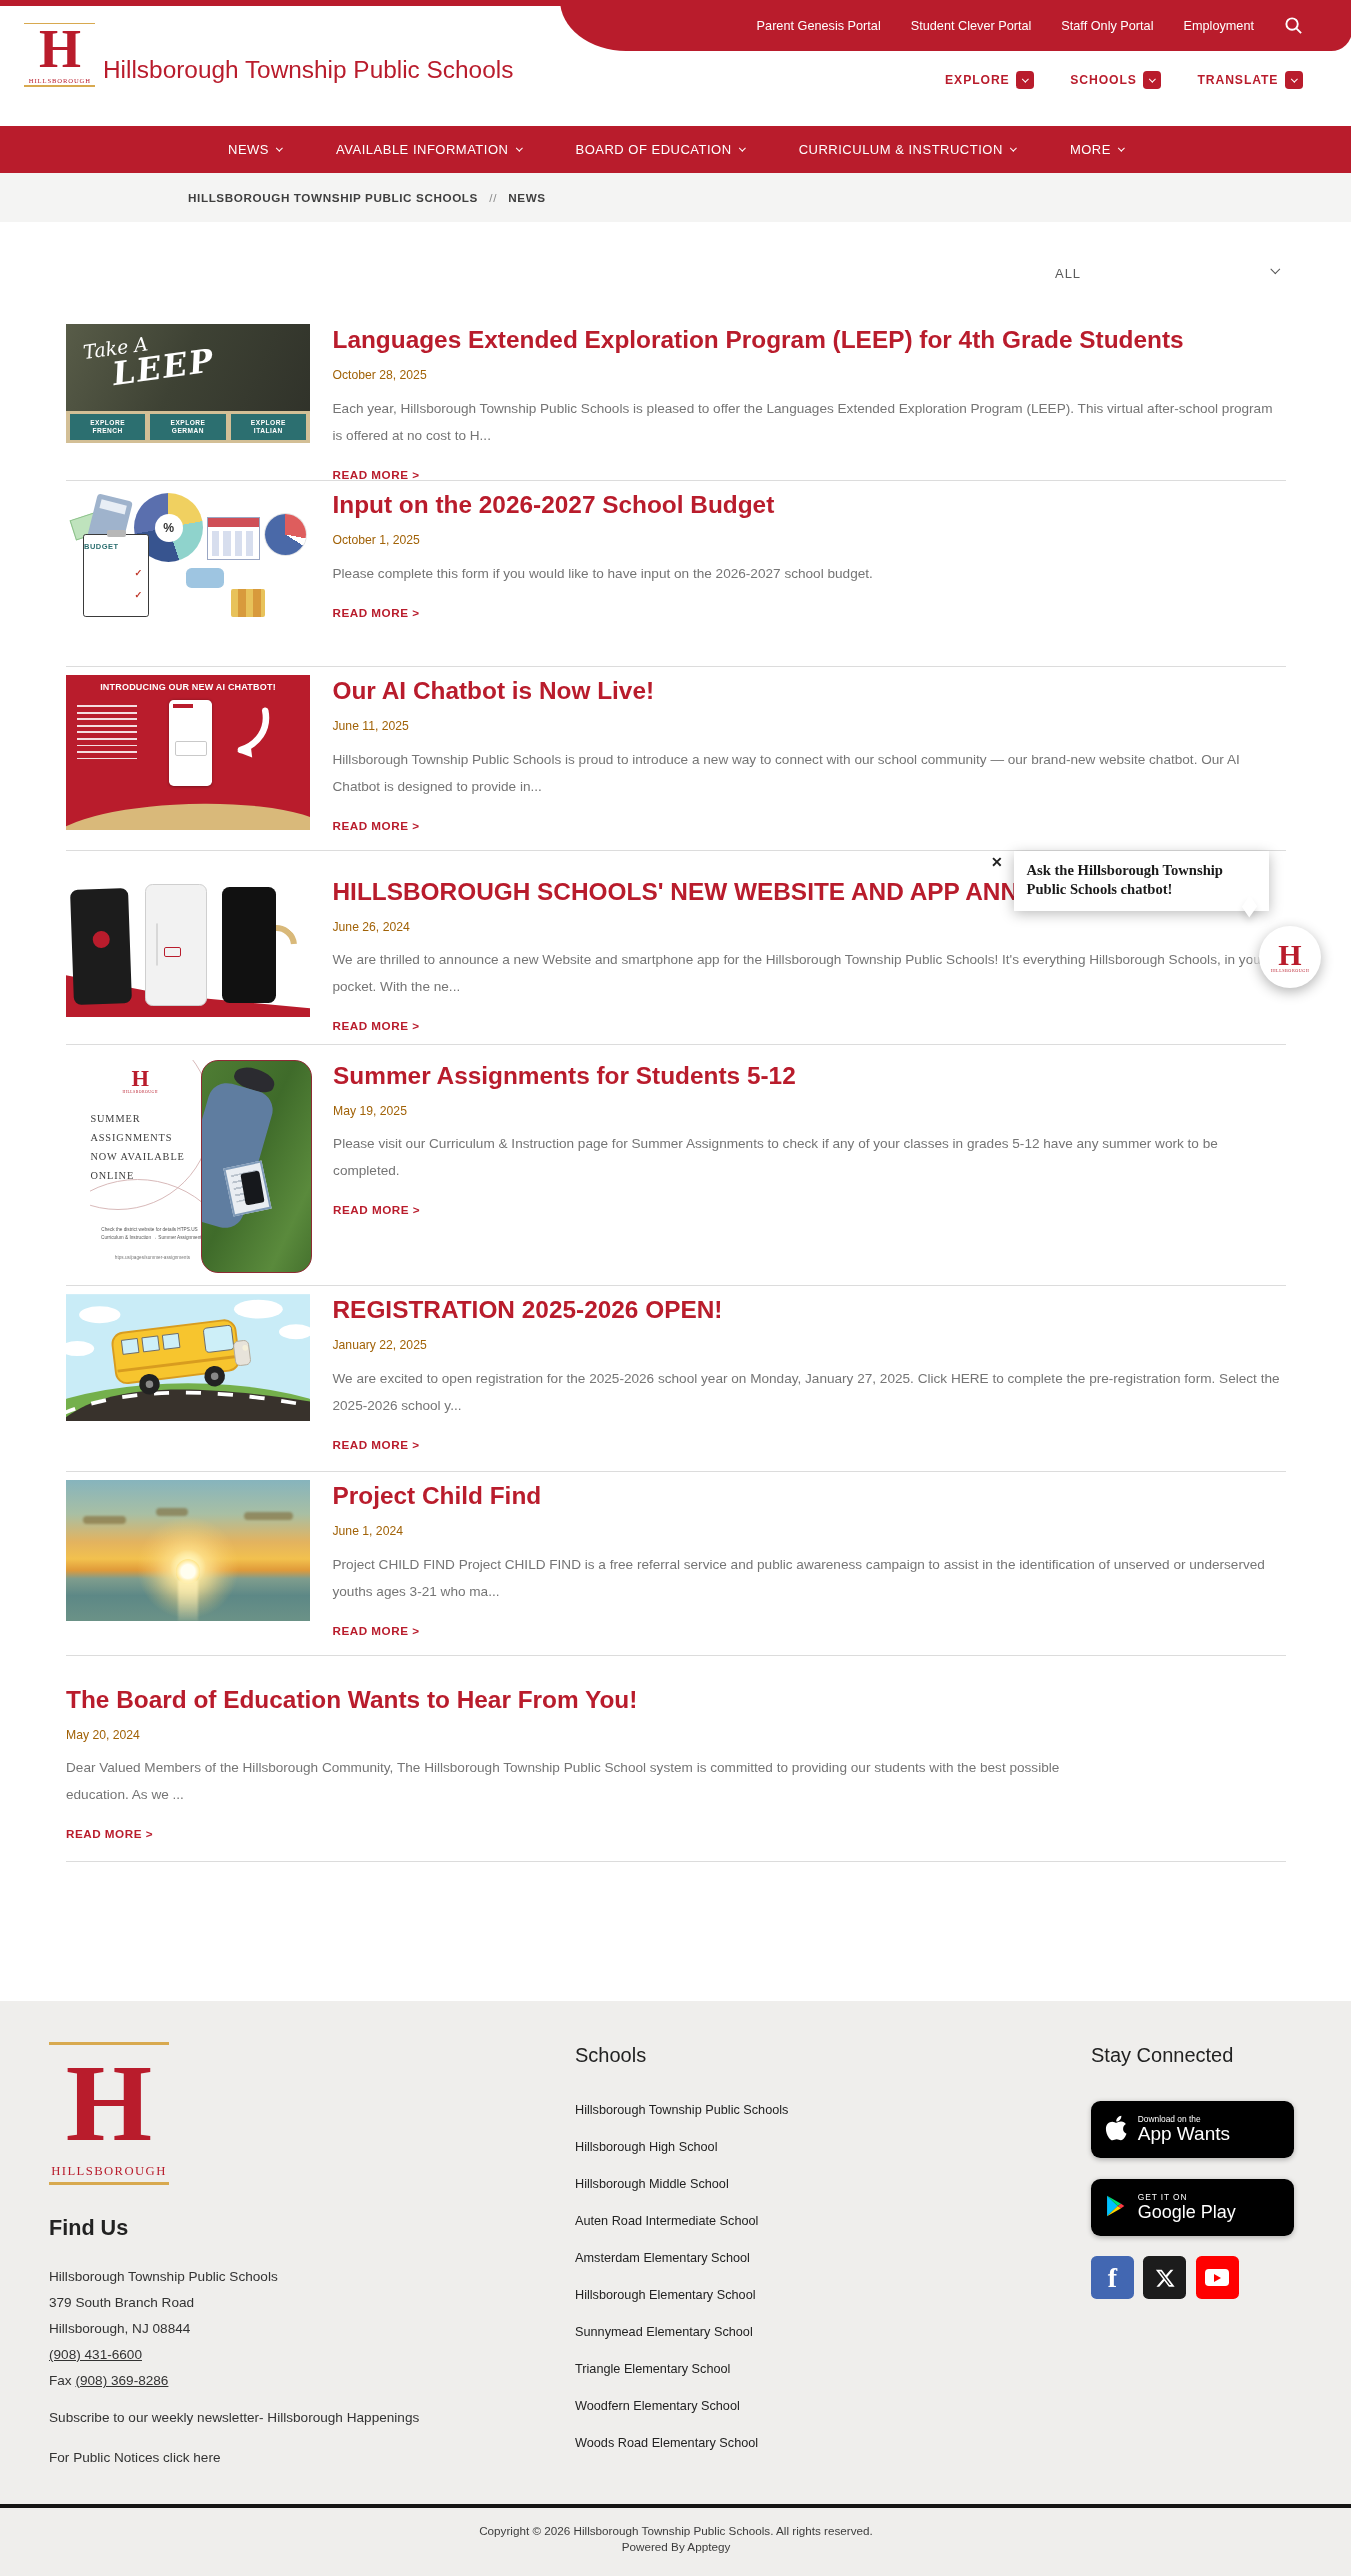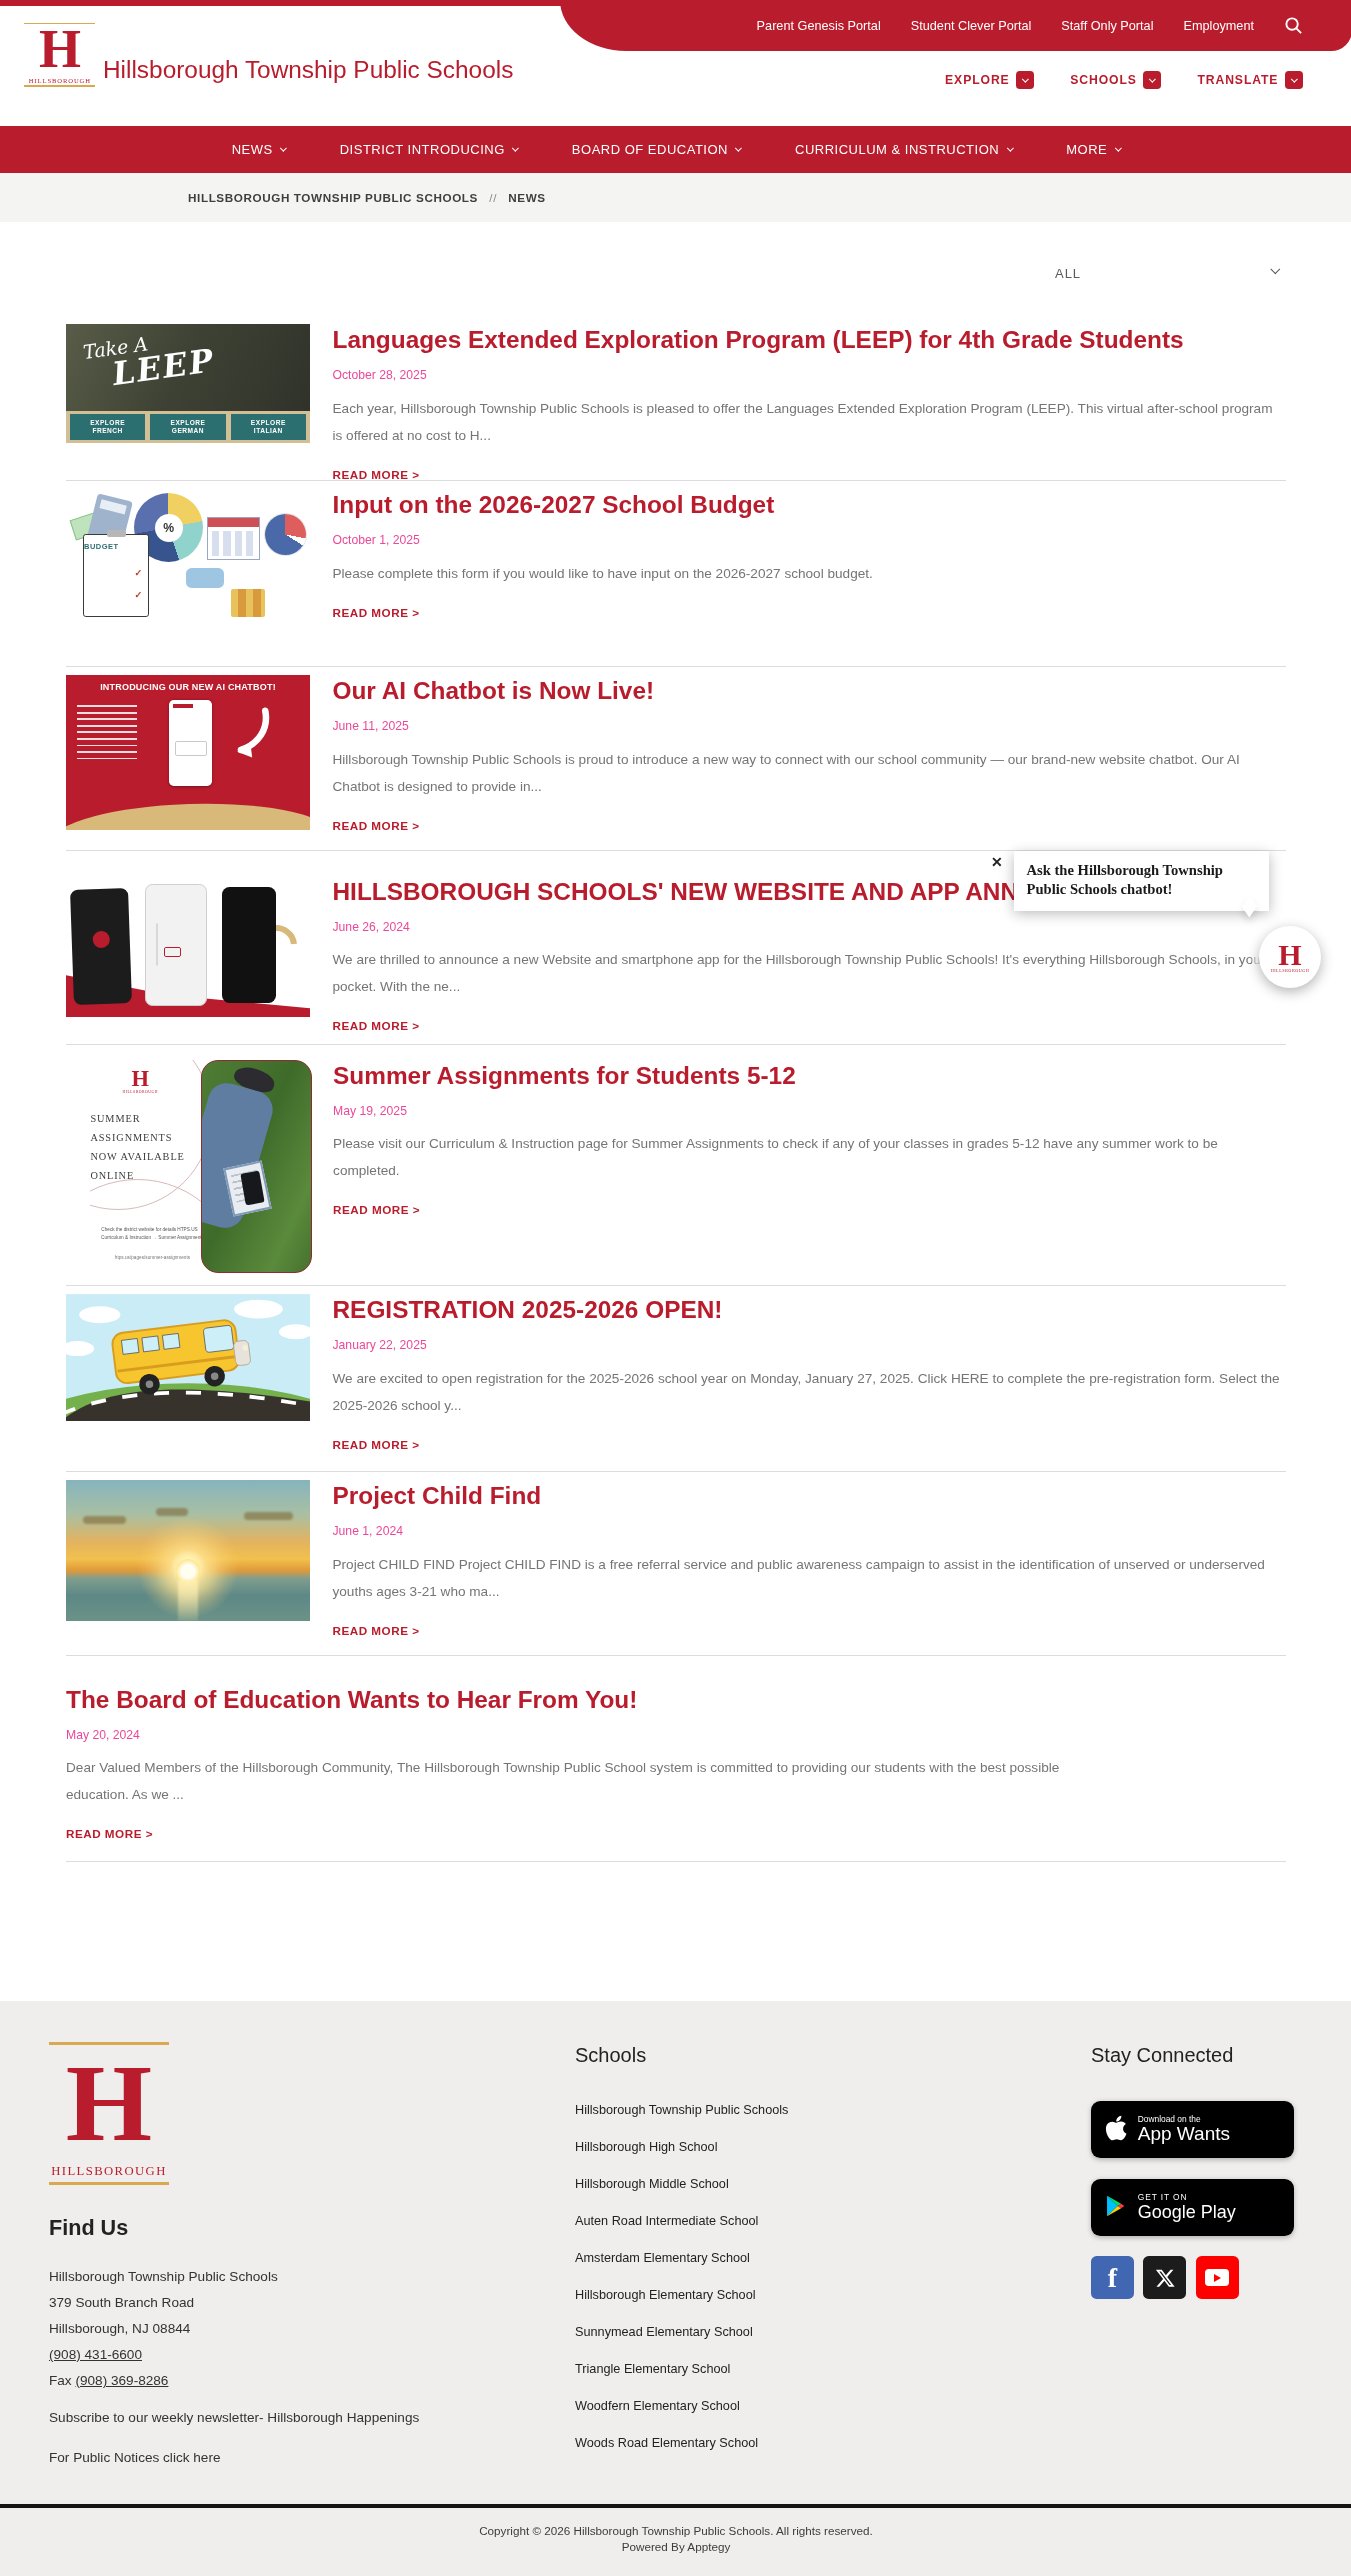--- a/index.html
+++ b/index.html
@@ -38,21 +38,21 @@
   .main { position:absolute; top:222px; left:0; width:1352px; height:1780px; background:#fff; }
   .filter-select { position:absolute; top:32px; right:56px; width:456px; height:38px; color:#5b5b5b;
                    font-size:13px; letter-spacing:0.9px; display:flex; align-items:center; justify-content:center; }
   .filter-select .chev { position:absolute; right:17px; top:13px; color:#555; }
   .news-list { position:absolute; top:94px; left:66px; width:1220px; }
   .news-item { display:flex; border-bottom:0.9px solid #dcdcdc; padding-top:8.4px; }
   .thumb { position:relative; flex:0 0 244px; width:244px; margin-right:22.5px; overflow:hidden; display:block; }
   .news-body { flex:1; padding-right:5.6px; }
   .news-title { display:inline-block; color:#b91c2c; font-size:24.4px; font-weight:600; line-height:1.15; margin-top:1.9px; white-space:nowrap; }
   .news-title.wrap { white-space:normal; }
-  .news-date { color:#ec4899; font-size:12.2px; margin-top:14px; }
+  .news-date { color:#a16207; font-size:12.2px; margin-top:14px; }
   .news-excerpt { color:#757575; font-size:13.6px; line-height:27px; margin-top:12.2px; max-width:1033px; }
   .read-more { display:inline-block; color:#b91c2c; font-size:11.7px; font-weight:bold; letter-spacing:0.5px; margin-top:19px; }
 
   
   .th1 { height:119px; background:linear-gradient(115deg,#585c48 0%,#3e4234 45%,#2f3129 100%); }
   .leep-script { position:absolute; top:7.5px; left:19px; color:#fff; font-family:"DejaVu Serif", serif; font-style:italic; transform:rotate(-8deg); }
   .leep-line1 { font-size:19px; display:block; }
   .leep-line2 { font-size:32px; font-weight:bold; display:block; margin-left:26px; margin-top:-3.8px; letter-spacing:1.9px; }
   .leep-strip { position:absolute; bottom:0; left:0; width:100%; height:32px; background:#d3bf96; display:flex; gap:4.7px; align-items:center; padding:0 3.8px; }
   .leep-btn { flex:1; height:26px; background:#2c6f70; color:#fff; font-size:6.6px; font-weight:bold; letter-spacing:0.5px; text-align:center; display:flex; align-items:center; justify-content:center; line-height:8.4px; padding:0 5.6px; }
@@ -228,21 +228,21 @@
       </a>
     </div>
   </header>
 
   <nav class="main-nav">
     <a class="nav-item">
         <span>NEWS</span>
         <span class="chev sm"></span>
       </a>
     <a class="nav-item">
-        <span>DISTRICT INTRODUCING</span>
+        <span>AVAILABLE INFORMATION</span>
         <span class="chev sm"></span>
       </a>
     <a class="nav-item">
         <span>BOARD OF EDUCATION</span>
         <span class="chev sm"></span>
       </a>
     <a class="nav-item">
         <span>CURRICULUM &amp; INSTRUCTION</span>
         <span class="chev sm"></span>
       </a>

